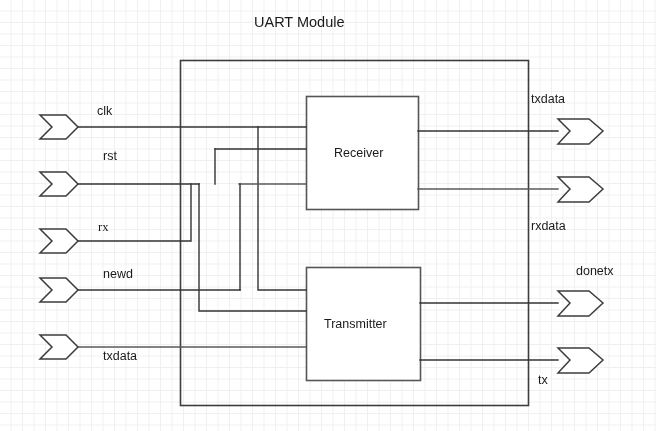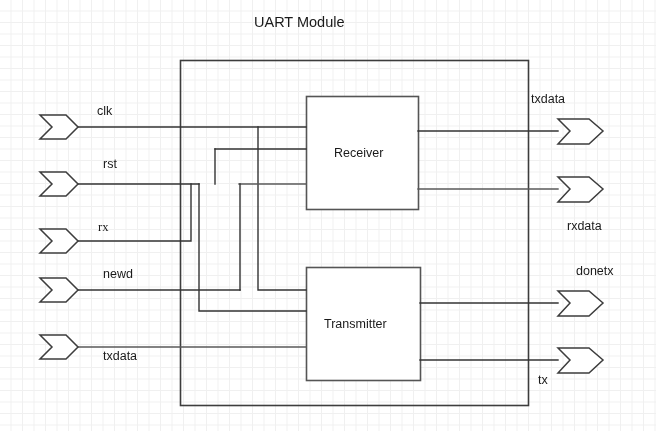--- a/index.html
+++ b/index.html
@@ -114,23 +114,23 @@
     </g>
 
   </svg>
 
   <div class="title-text" style="left:254px; top:15px;">UART Module</div>
 
   <div class="blk-text" style="left:334px; top:147px;text-align:center;">Receiver</div>
   <div class="blk-text" style="left:324px; top:318px;">Transmitter</div>
 
   <div class="lbl" style="left:97px; top:105px;">clk</div>
-  <div class="lbl" style="left:103px; top:158px;">rst</div>
+  <div class="lbl" style="left:103px; top:150px;">rst</div>
   <div class="lbl" style="left:98px; top:221px;font-family:Liberation Serif, serif;">rx</div>
   <div class="lbl" style="left:103px; top:268px;">newd</div>
   <div class="lbl" style="left:103px; top:325px;margin-top:25px;">txdata</div>
 
   <div class="lbl" style="left:531px; top:93px;">txdata</div>
-  <div class="lbl" style="left:531px; top:220px;padding-left:36px;">rxdata</div>
+  <div class="lbl" style="left:531px; top:220px;">rxdata</div>
   <div class="lbl" style="left:531px; top:265px;margin-left:45px;">donetx</div>
   <div class="lbl" style="left:538px; top:374px;text-align:center;">tx</div>
 
 </div>
 
 </body></html>

